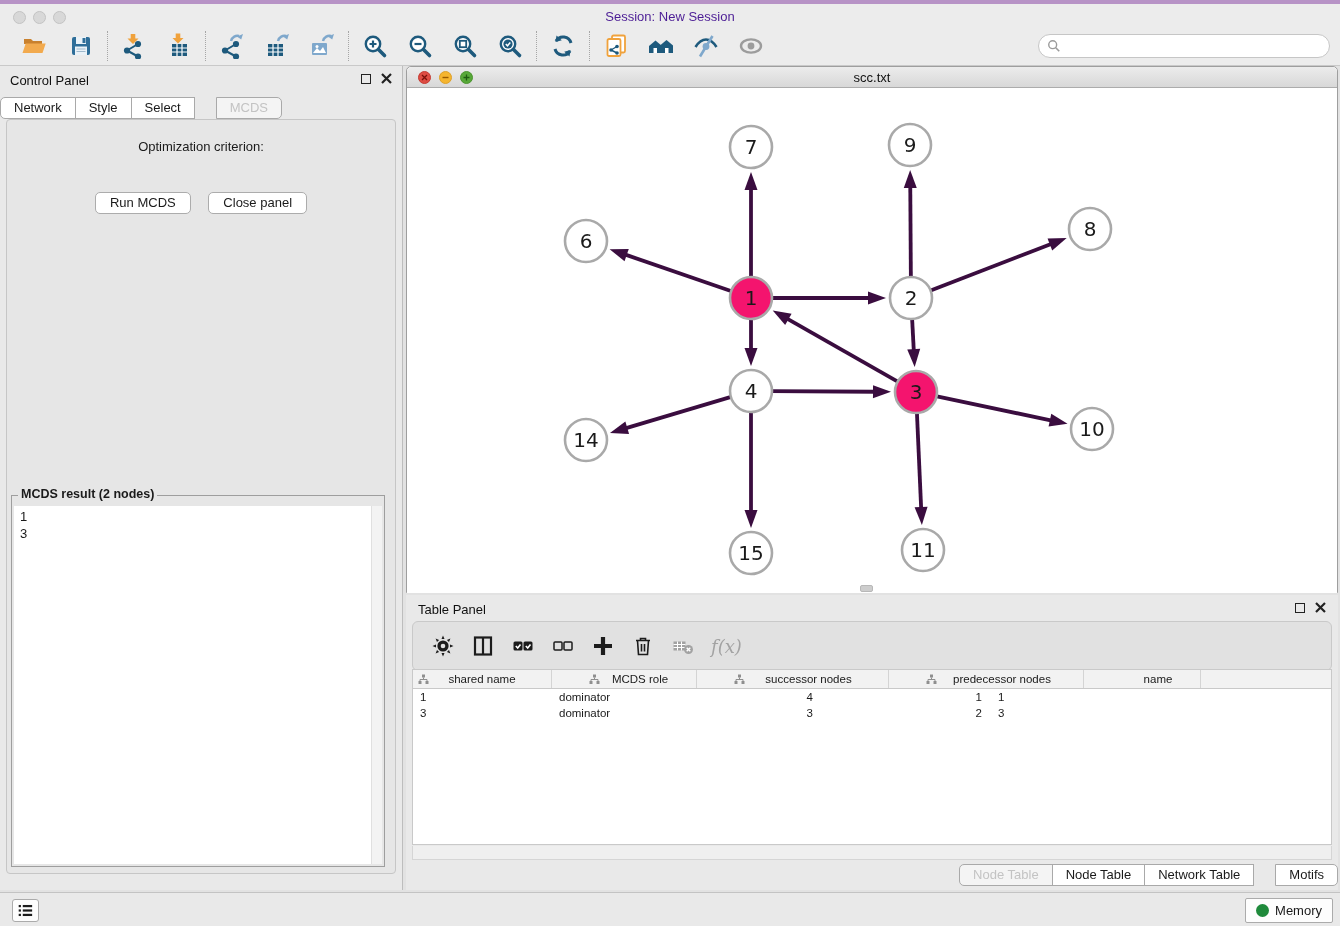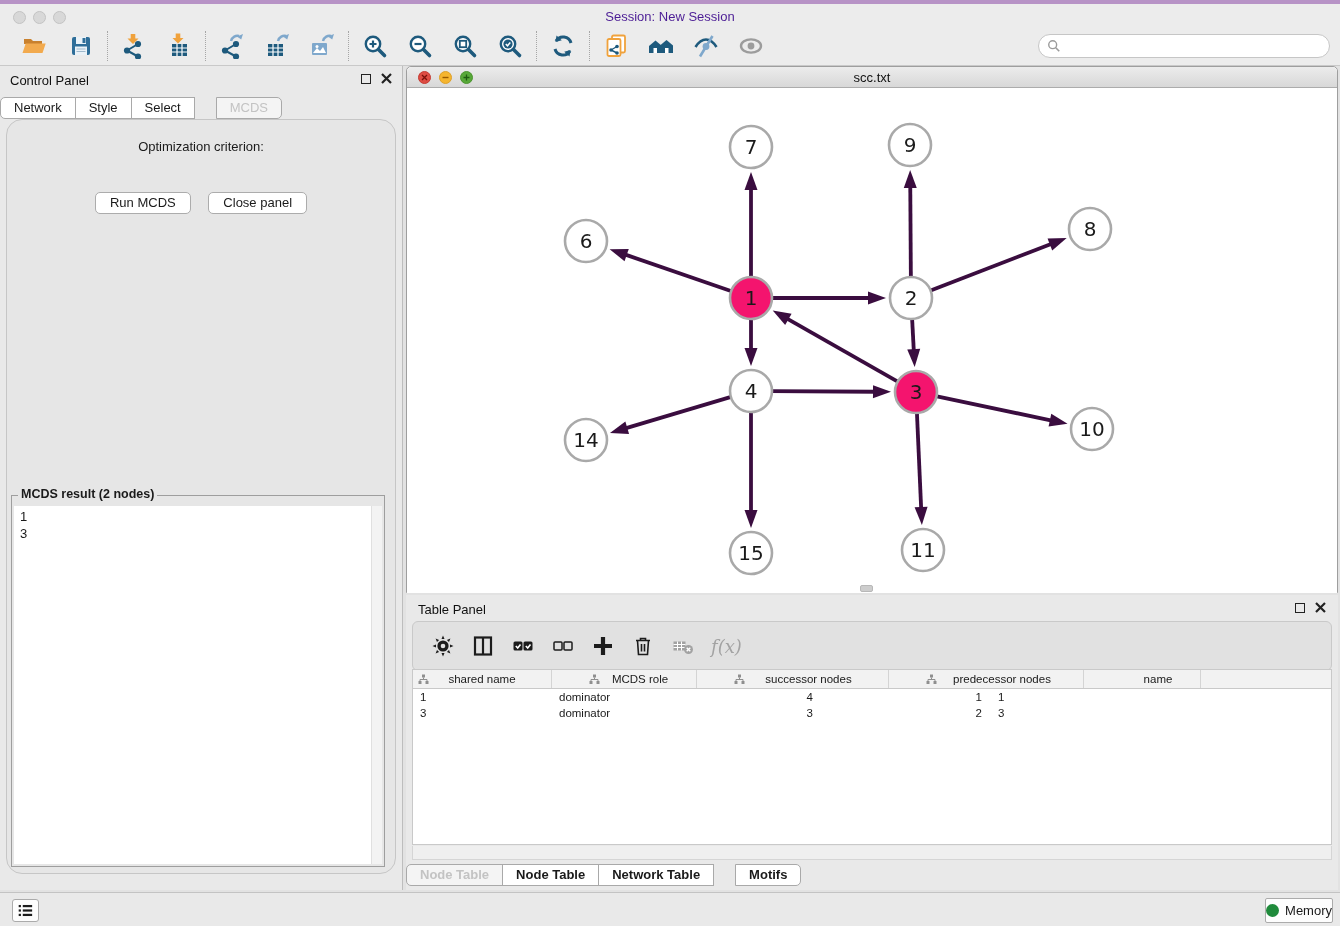--- a/index.html
+++ b/index.html
@@ -29,21 +29,21 @@
   .float-ico { width:10px; height:10px; border:1.6px solid #222; }
   .close-ico svg { width:11px; height:11px; display:block; }
 
   .seg { display:inline-flex; }
   .seg .tab { background:#fff; border:1px solid #A9A9A9; padding:2px 13px 3px; font-size:13px; margin-left:-1px; color:#1a1a1a; white-space:nowrap; }
   .seg .tab:first-child { border-radius:5px 0 0 5px; margin-left:0; }
   .seg .tab:last-child { border-radius:0 5px 5px 0;margin-left:21px; }
   .seg .tab.active { color:#C3C3C3; background:#F4F4F4; }
   .cp-tabs { position:absolute; top:31px; left:0; width:100%; text-align:left; }
 
-  .cp-content { position:absolute; left:6px; right:6px; top:53px; bottom:16px; background:#E6E6E6; border:1px solid #C6C6C6; border-radius:16px; }
+  .cp-content { position:absolute; left:6px; right:6px; top:53px; bottom:16px; background:#E6E6E6; border:1px solid #C6C6C6; border-radius:4px; }
   .opt-label { position:absolute; top:19px; left:0; right:0; text-align:center; font-size:13px; }
   .cp-select { position:absolute; left:39px; top:40px; width:310px; height:23px; background:#fff; border:1px solid #B9B9B9; border-radius:5px; display:flex; align-items:center; padding:0 8px; font-size:13px; }
   .cp-select .chev { margin-left:auto; display:flex; flex-direction:column; line-height:5px; color:#666; font-size:8px; }
   .cp-buttons { position:absolute; top:72px; left:0; right:0; text-align:center; }
   .aq-btn { display:inline-block; background:#fff; border:1px solid #ACACAC; border-radius:5px; padding:2px 14px 3px; font-size:13px; margin:0 7px; }
 
   .result-group { position:absolute; left:4px; right:10px; top:375px; bottom:6px; border:1px solid #9E9E9E; background:#E6E6E6; }
   .result-legend { position:absolute; top:-9px; left:6px; background:#E6E6E6; padding:0 3px; font-size:12.5px;font-weight:bold; }
   .result-area { position:absolute; left:2px; right:2px; top:10px; bottom:2px; background:#fff; overflow:hidden; font-size:13px; line-height:17px; padding:2px 0 0 6px; }
   .result-scroll { position:absolute; top:10px; bottom:2px; right:2px; width:11px; background:#F3F3F3; border-left:1px solid #E0E0E0; }
@@ -68,27 +68,27 @@
   .tbl-header { display:grid; grid-template-columns:139px 113px 160px 163px 85px 1fr; background:#F2F2F2; border-bottom:1px solid #C9C9C9; height:19px;gap:32px; }
   .th-cell { position:relative; display:flex; align-items:center; justify-content:center; font-size:11.5px; border-right:1px solid #D4D4D4; color:#1a1a1a; }
   .th-cell:last-child { border-right:none; }
   .th-cell .col-ico { position:absolute; left:5px; top:4px; width:11px; height:11px; }
   .tbl-row { display:grid; grid-template-columns:139px 113px 160px 163px 85px 1fr; height:16px; font-size:11.5px; align-items:center; }
   .td { padding:0 4px; white-space:nowrap; }
   .td.l { text-align:left; padding-left:7px; }
   .td.r { text-align:right; padding-right:12px; }
   .td.r2 { text-align:right; padding-right:6px; }
   .tp-scrollstrip { position:absolute; left:6px; right:6px; bottom:30px; height:14px; background:#EFEFEF; border:1px solid #D5D5D5; border-top:none; }
-  .tp-tabs { position:absolute; bottom:4px; left:0; width:100%; text-align:left;font-weight:bold; }
+  .tp-tabs { position:absolute; bottom:4px; left:0; width:100%; text-align:right; }
 
   
   .statusbar { position:absolute; left:0; top:892px; width:1340px; height:34px; background:#E9E9E9; border-top:1px solid #C3C3C3; }
   .list-btn { position:absolute; left:12px; top:6px; width:27px; height:23px; background:#FDFDFD; border:1px solid #ABABAB; border-radius:3px; display:flex; align-items:center; justify-content:center; }
   .list-btn svg { width:17px; height:17px; }
-  .memory-btn { position:absolute; right:7px; top:5px; height:25px; background:#FDFDFD; border:1px solid #ABABAB; border-radius:2px; display:flex; align-items:center; gap:6px; padding:0 0; font-size:13px; }
+  .memory-btn { position:absolute; right:7px; top:5px; height:25px; background:#FDFDFD; border:1px solid #ABABAB; border-radius:2px; display:flex; align-items:center; gap:6px; padding:0 10px; font-size:13px; }
   .mem-dot { width:13px; height:13px; border-radius:50%; background:#1F8A3B; }
 </style>
 </head>
 <body>
 
 <div class="titlebar">
   <span class="tl-dot" style="left:13px"></span>
   <span class="tl-dot" style="left:33px"></span>
   <span class="tl-dot" style="left:53px"></span>
   <div class="t-title">Session: New Session</div>

